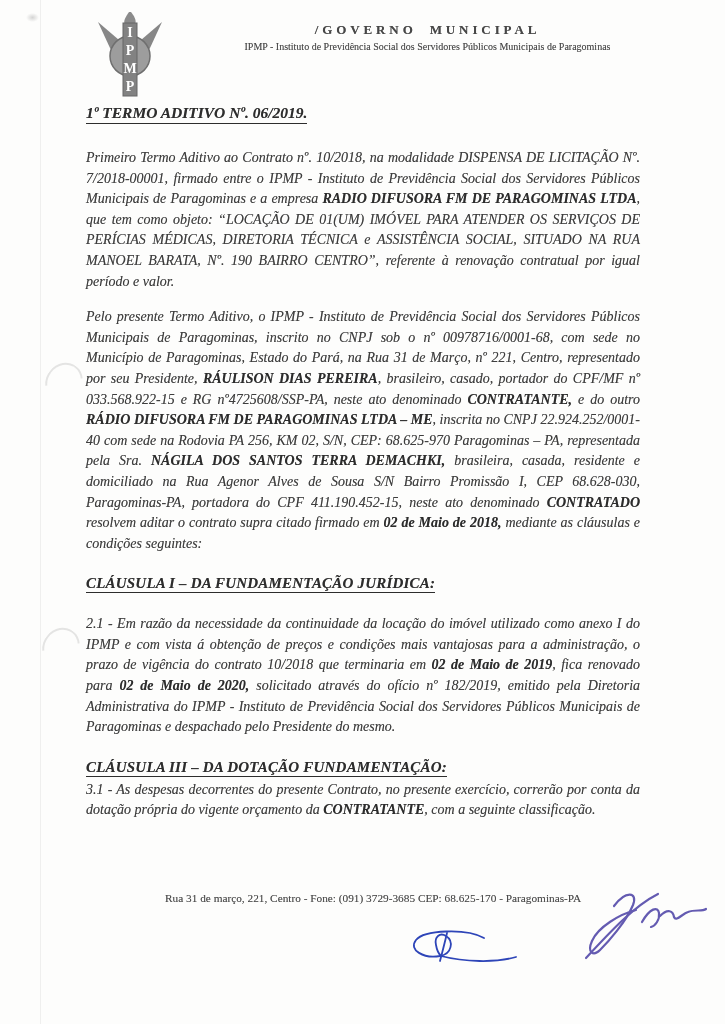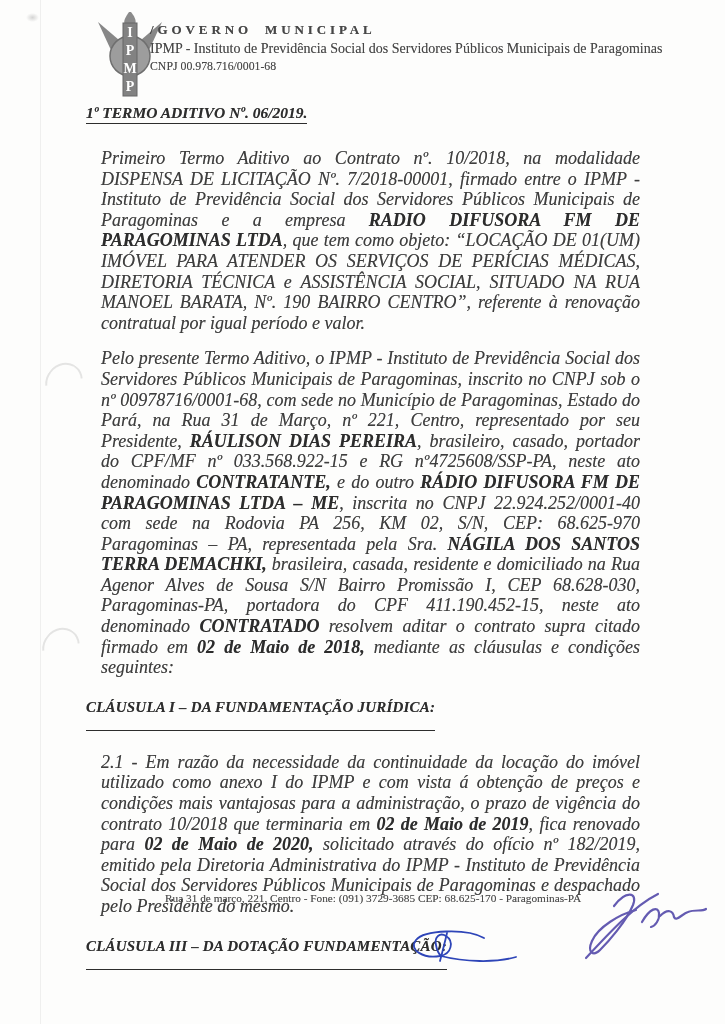--- a/index.html
+++ b/index.html
@@ -15,37 +15,37 @@
   .scan-line{position:absolute;left:40px;top:0;bottom:0;width:1px;background:rgba(0,0,0,0.055);}
   .smudge{position:absolute;left:26px;top:13px;width:13px;height:9px;
     background:radial-gradient(rgba(120,120,120,.30),rgba(120,120,120,0) 70%);}
   .arc{position:absolute;border:2px solid rgba(100,100,100,.16);border-radius:50%;
     border-bottom-color:transparent;border-right-color:transparent;transform:rotate(38deg);}
   .arc1{left:46px;top:362px;width:32px;height:36px;}
   .arc2{left:43px;top:627px;width:32px;height:36px;}
 
   
   .logo{position:absolute;left:96px;top:10px;width:68px;height:88px;}
-  .head-text{position:absolute;left:150px;right:20px;top:22px;text-align:left;color:#474747;}
+  .head-text{position:absolute;left:150px;right:20px;top:22px;text-align:center;color:#474747;}
   .gov{font-size:13px;font-weight:bold;letter-spacing:.30em;word-spacing:.45em;
     text-shadow:0 0 .4px rgba(70,70,70,.55);}
-  .inst{font-size:14px;margin-top:3px;text-shadow:0 0 .4px rgba(70,70,70,.45);}
+  .inst{font-size:10px;margin-top:3px;text-shadow:0 0 .4px rgba(70,70,70,.45);}
   .cnpj{font-size:11.8px;margin-top:2px;text-shadow:0 0 .4px rgba(70,70,70,.45);}
 
   
   .content{position:absolute;left:86px;right:85px;top:104px;
     text-shadow:0 0 .45px rgba(62,62,62,.5);font-style:italic;}
   .doc-title{margin:0 0 24px 0;}
   .doc-title span{display:inline-block;font-size:15.5px;font-weight:bold;color:#2d2d2d;
     border-bottom:1.6px solid #2d2d2d;padding-bottom:1px;}
-  .par{margin:0 0 15px 15px;font-size:18px;line-height:20.6px;text-align:justify;}
+  .par{margin:0 0 15px 0;font-size:14px;line-height:20.6px;text-align:justify;}
   .clause{margin-top:21px;}
   .clause-h{margin:0 0 3px 0;font-size:15px;}
   .clause-h span{display:inline-block;font-weight:bold;color:#2d2d2d;
-    border-bottom:1.6px solid #2d2d2d;padding-bottom:14px;letter-spacing:.2px;}
+    border-bottom:1.6px solid #2d2d2d;padding-bottom:0;letter-spacing:.2px;}
   .seg{font-weight:normal;}
   .seg-b{font-weight:bold;color:#2c2c2c;}
 
   
   .footer{position:absolute;left:165px;right:110px;top:891px;text-align:left;
     font-size:11.3px;line-height:15px;color:#4a4a4a;
     text-shadow:0 0 .4px rgba(70,70,70,.45);}
 
   
   .sig{position:absolute;}
@@ -70,21 +70,20 @@
       <circle cx="34" cy="46" r="20" fill="#9d9d9d" stroke="#6f6f6f" stroke-width="1.5"></circle>
       <rect x="27" y="13" width="14" height="73" fill="#828282" stroke="#666666" stroke-width="1"></rect>
       <text x="34" y="27" text-anchor="middle" font-size="14" font-weight="bold" fill="#ffffff" font-family="Liberation Serif, serif">I</text>
       <text x="34" y="45" text-anchor="middle" font-size="14" font-weight="bold" fill="#ffffff" font-family="Liberation Serif, serif">P</text>
       <text x="34" y="63" text-anchor="middle" font-size="14" font-weight="bold" fill="#ffffff" font-family="Liberation Serif, serif">M</text>
       <text x="34" y="81" text-anchor="middle" font-size="14" font-weight="bold" fill="#ffffff" font-family="Liberation Serif, serif">P</text>
     </svg>
     <div class="head-text">
       <div class="gov">/GOVERNO MUNICIPAL</div>
       <div class="inst">IPMP - Instituto de Previdência Social dos Servidores Públicos Municipais de Paragominas</div>
-      <div class="cnpj">CNPJ 00.978.716/0001-68</div>
     </div>
   </header>
 
   <main class="content">
     <div class="doc-title">
       <span>1º TERMO ADITIVO Nº. 06/2019.</span>
     </div>
 
     <p class="par"><span class="seg">Primeiro Termo Aditivo ao Contrato nº. 10/2018, na modalidade DISPENSA DE LICITAÇÃO Nº. 7/2018-00001, firmado entre o IPMP - Instituto de Previdência Social dos Servidores Públicos Municipais de Paragominas e a empresa </span><span class="seg-b">RADIO DIFUSORA FM DE PARAGOMINAS LTDA</span><span class="seg">, que tem como objeto: “LOCAÇÃO DE 01(UM) IMÓVEL PARA ATENDER OS SERVIÇOS DE PERÍCIAS MÉDICAS, DIRETORIA TÉCNICA e ASSISTÊNCIA SOCIAL, SITUADO NA RUA MANOEL BARATA, Nº. 190 BAIRRO CENTRO”, referente à renovação contratual por igual período e valor.</span></p>
     <p class="par"><span class="seg">Pelo presente Termo Aditivo, o IPMP - Instituto de Previdência Social dos Servidores Públicos Municipais de Paragominas, inscrito no CNPJ sob o nº 00978716/0001-68, com sede no Município de Paragominas, Estado do Pará, na Rua 31 de Março, nº 221, Centro, representado por seu Presidente, </span><span class="seg-b">RÁULISON DIAS PEREIRA</span><span class="seg">, brasileiro, casado, portador do CPF/MF nº 033.568.922-15 e RG nº4725608/SSP-PA, neste ato denominado </span><span class="seg-b">CONTRATANTE,</span><span class="seg"> e do outro </span><span class="seg-b">RÁDIO DIFUSORA FM DE PARAGOMINAS LTDA – ME</span><span class="seg">, inscrita no CNPJ 22.924.252/0001-40 com sede na Rodovia PA 256, KM 02, S/N, CEP: 68.625-970 Paragominas – PA, representada pela Sra. </span><span class="seg-b">NÁGILA DOS SANTOS TERRA DEMACHKI,</span><span class="seg"> brasileira, casada, residente e domiciliado na Rua Agenor Alves de Sousa S/N Bairro Promissão I, CEP 68.628-030, Paragominas-PA, portadora do CPF 411.190.452-15, neste ato denominado </span><span class="seg-b">CONTRATADO</span><span class="seg"> resolvem aditar o contrato supra citado firmado em </span><span class="seg-b">02 de Maio de 2018,</span><span class="seg"> mediante as cláusulas e condições seguintes:</span></p>
@@ -96,20 +95,21 @@
     </section>
 
     <section class="clause">
       <p class="par"><span class="seg">2.1 - Em razão da necessidade da continuidade da locação do imóvel utilizado como anexo I do IPMP e com vista á obtenção de preços e condições mais vantajosas para a administração, o prazo de vigência do contrato 10/2018 que terminaria em </span><span class="seg-b">02 de Maio de 2019</span><span class="seg">, fica renovado para </span><span class="seg-b">02 de Maio de 2020,</span><span class="seg"> solicitado através do ofício nº 182/2019, emitido pela Diretoria Administrativa do IPMP - Instituto de Previdência Social dos Servidores Públicos Municipais de Paragominas e despachado pelo Presidente do mesmo.</span></p>
     </section>
 
     <section class="clause">
       <h2 class="clause-h">
         <span>CLÁUSULA III – DA DOTAÇÃO FUNDAMENTAÇÃO:</span>
       </h2>
+      <p class="par"><span class="seg">3.1 - As despesas decorrentes do presente Contrato, no presente exercício, correrão por conta da dotação própria do vigente orçamento da </span><span class="seg-b">CONTRATANTE</span><span class="seg">, com a seguinte classificação.</span></p>
     </section>
   </main>
 
   <footer class="footer">
     <div>Rua 31 de março, 221, Centro - Fone: (091) 3729-3685 CEP: 68.625-170 - Paragominas-PA</div>
   </footer>
 
   <svg class="sig sig-right" viewBox="0 0 138 88" aria-hidden="true">
     <g fill="none" stroke="#5c53ae" stroke-width="2.2" stroke-linecap="round" opacity="0.95">
       <path d="M36,26 C48,10 60,12 55,25 C48,42 30,62 22,70 C15,77 9,72 14,61 C20,47 42,34 58,30"></path>

